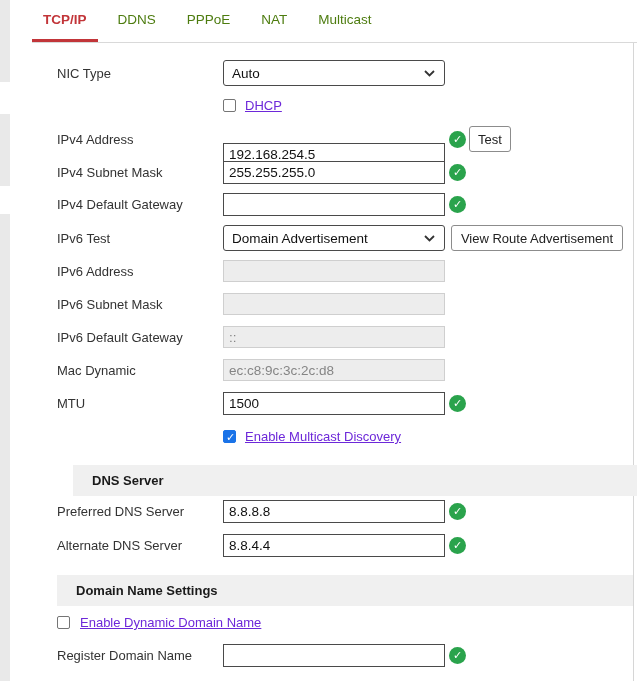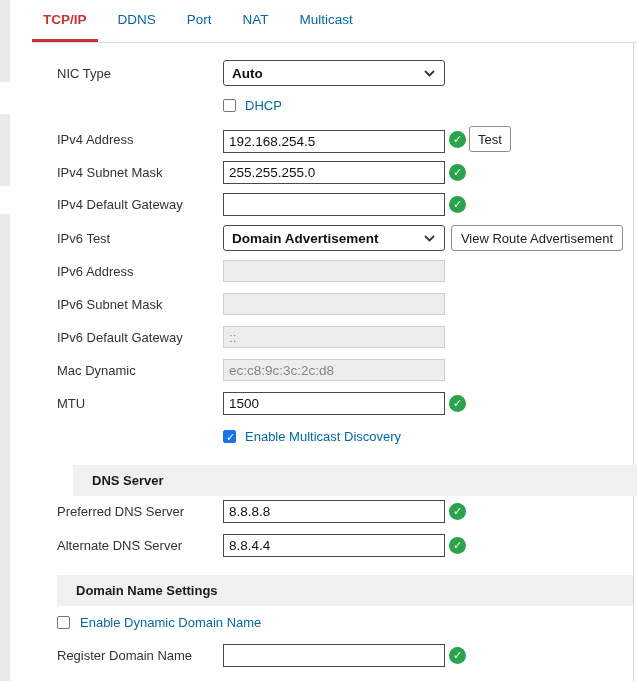--- a/index.html
+++ b/index.html
@@ -10,69 +10,69 @@
   .left-strip{position:absolute;left:0;top:0;width:10px;height:681px;background:#e9e9e9;}
   .strip-gap{position:absolute;left:0;width:10px;background:#fff;}
   .strip-gap.g1{top:82px;height:32px;}
   .strip-gap.g2{top:186px;height:28px;}
 
   
   .right-line{position:absolute;left:633px;top:42px;width:1px;height:639px;background:#d6d6d6;}
 
   
   .tabbar{position:absolute;left:32px;top:0;right:0;height:42px;display:flex;align-items:stretch;border-bottom:1px solid #d9d9d9;}
-  .tab{display:flex;align-items:center;padding:0 11px;margin-right:9px;font-size:13.5px;color:#0369a1;cursor:pointer;border-bottom:3px solid transparent;box-sizing:border-box;}
+  .tab{display:flex;align-items:center;padding:0 11px;margin-right:9px;font-size:13.5px;color:#4d7c0f;cursor:pointer;border-bottom:3px solid transparent;box-sizing:border-box;}
   .tab.active{color:var(--accent-red,#c23539);font-weight:bold;border-bottom:3px solid var(--accent-red,#c23539);}
 
   
   .flabel{position:absolute;left:57px;width:162px;font-size:13px;color:#333;display:flex;align-items:center;}
   .text-input{position:absolute;left:223px;width:222px;height:23px;box-sizing:border-box;border:1px solid #4a4a4a;background:#fff;padding:1px 5px;font-size:13.5px;color:#111;font-family:inherit;border-radius:0;outline:none;}
   .text-input:disabled{background:#ededed;border:1px solid #cfcfcf;color:#858585;}
-  .selectbox{position:absolute;left:223px;width:222px;height:26px;box-sizing:border-box;border:1px solid #4a4a4a;border-radius:3px;background:#fff;display:flex;align-items:center;justify-content:space-between;padding:0 9px 0 8px;font-size:13.5px;color:#111;cursor:pointer;font-weight:bold;}
+  .selectbox{position:absolute;left:223px;width:222px;height:26px;box-sizing:border-box;border:1px solid #4a4a4a;border-radius:3px;background:#fff;display:flex;align-items:center;justify-content:space-between;padding:0 9px 0 8px;font-size:13.5px;color:#111;cursor:pointer;}
   .btn{position:absolute;height:26px;box-sizing:border-box;border:1px solid #8c8c8c;border-radius:3px;background:#fff;font-size:13px;color:#222;display:flex;align-items:center;justify-content:center;cursor:pointer;font-family:inherit;}
   .checkbox{position:absolute;width:13px;height:13px;box-sizing:border-box;border:1px solid #757575;border-radius:2px;background:#fff;cursor:pointer;}
   .checkbox.checked{background:var(--checkbox-blue,#1a73e8);border-color:var(--checkbox-blue,#1a73e8);}
   .checkbox.checked::after{content:"\2713";position:absolute;left:0;top:0;width:13px;height:13px;color:#fff;font-size:11px;line-height:13px;text-align:center;font-weight:bold;}
-  .cb-label{position:absolute;font-size:13px;color:#0369a1;display:flex;align-items:center;cursor:pointer;}
+  .cb-label{position:absolute;font-size:13px;color:#6d28d9;display:flex;align-items:center;cursor:pointer;text-decoration:underline;}
   .valid-icon{position:absolute;left:449px;width:17px;height:17px;border-radius:50%;background:var(--valid-green,#2aa34c);}
   .valid-icon::after{content:"\2713";position:absolute;left:0;top:0;width:17px;height:17px;color:#fff;font-size:11px;line-height:17px;text-align:center;font-weight:bold;}
   .section-header{position:absolute;left:57px;width:576px;height:31px;background:#f0f0f0;display:flex;align-items:center;padding-left:19px;box-sizing:border-box;font-size:13px;font-weight:bold;color:#1a1a1a;}
   .chev{flex:0 0 auto;}
 </style>
 </head>
 <body>
 
 <div id="screen">
 
   <div class="left-strip"></div>
   <div class="strip-gap g1"></div>
   <div class="strip-gap g2"></div>
   <div class="right-line"></div>
 
   <div class="tabbar">
     <div class="tab active">TCP/IP</div>
     <div class="tab">DDNS</div>
-    <div class="tab">Port</div>
+    <div class="tab">PPPoE</div>
     <div class="tab">NAT</div>
     <div class="tab">Multicast</div>
   </div>
 
   <div class="flabel" style="top:60px;height:26px;">NIC Type</div>
   <div class="selectbox" style="top:60px;">
     <span>Auto</span>
     <svg class="chev" width="11" height="7" viewBox="0 0 11 7">
         <path d="M1 1l4.5 4.5L10 1" stroke="#333" stroke-width="1.8" fill="none"></path>
       </svg>
   </div>
 
   <div class="checkbox" style="left:223px;top:99px;"></div>
   <div class="cb-label" style="left:245px;top:98px;height:15px;">DHCP</div>
 
   <div class="flabel" style="top:128px;height:23px;">IPv4 Address</div>
-  <input class="text-input" style="top: 130px;" type="text" value="192.168.254.5">
+  <input class="text-input" style="top: 143px;" type="text" value="192.168.254.5">
   <span class="valid-icon" style="top:131px;"></span>
   <button class="btn" style="left:469px;top:126px;width:42px;">Test</button>
 
   <div class="flabel" style="top:161px;height:23px;">IPv4 Subnet Mask</div>
   <input class="text-input" style="top: 161px;" type="text" value="255.255.255.0">
   <span class="valid-icon" style="top:164px;"></span>
 
   <div class="flabel" style="top:193px;height:23px;">IPv4 Default Gateway</div>
   <input class="text-input" style="top: 193px;" type="text" value="">
   <span class="valid-icon" style="top:196px;"></span>

